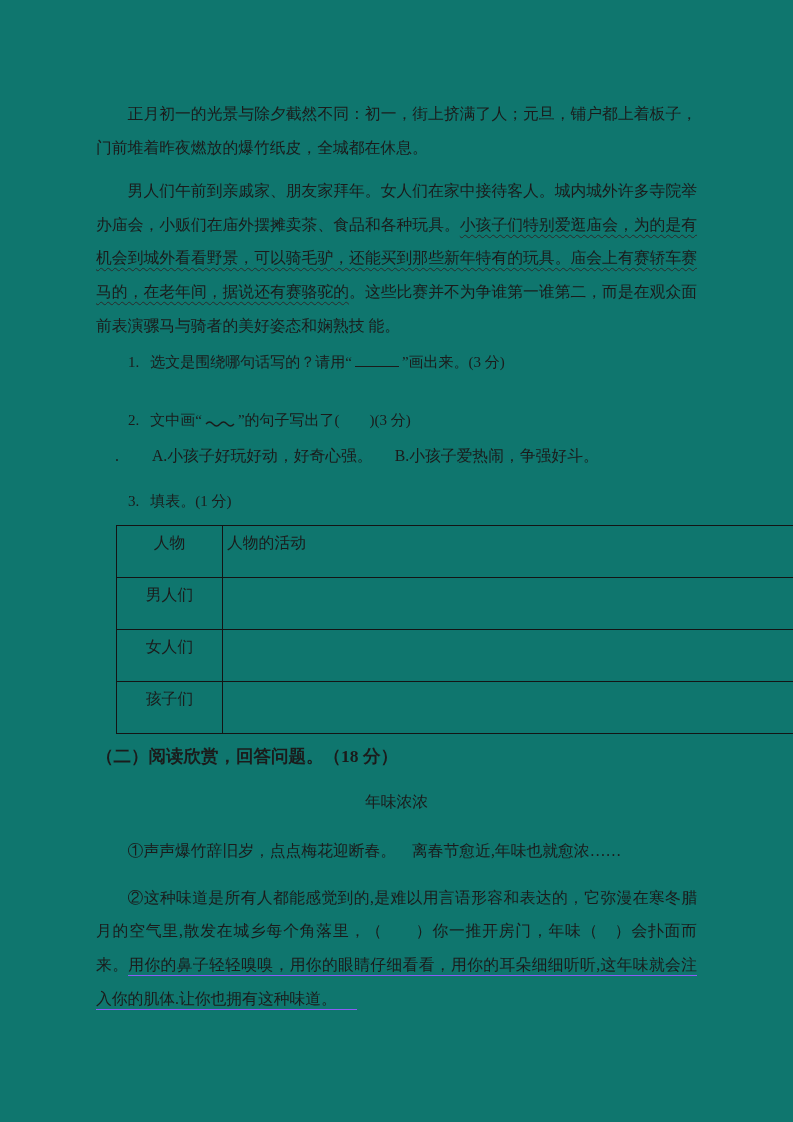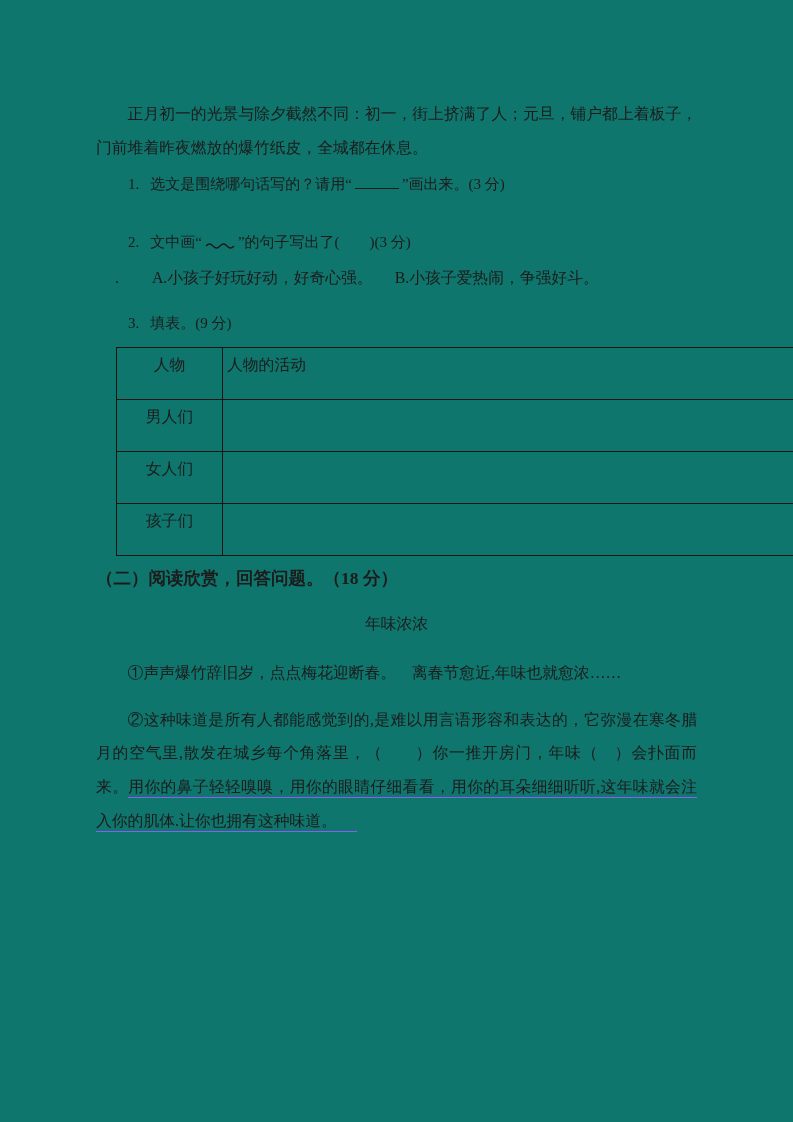--- a/index.html
+++ b/index.html
@@ -102,30 +102,31 @@
   .pB { margin-top: 13px; }
 </style>
 </head>
 <body>
 
 <div class="page">
   <div class="content">
 
     <p class="para indent p1">正月初一的光景与除夕截然不同：初一，街上挤满了人；元旦，铺户都上着板子，门前堆着昨夜燃放的爆竹纸皮，全城都在休息。</p>
 
+    <p class="para indent p2"><span>男人们午前到亲戚家、朋友家拜年。女人们在家中接待客人。城内城外许多寺院举办庙会，小贩们在庙外摆摊卖茶、食品和各种玩具。</span><span class="wavy">小孩子们特别爱逛庙会，为的是有机会到城外看看野景，可以骑毛驴，还能买到那些新年特有的玩具。庙会上有赛轿车赛马的，在老年间，据说还有赛骆驼的</span><span>。这些比赛并不为争谁第一谁第二，而是在观众面前表演骡马与骑者的美好姿态和娴熟技 能。</span></p>
 
     <div class="question q1"><span class="qnum">1.</span><span>选文是围绕哪句话写的？请用“</span><span class="blank"></span><span>”画出来。(3 分)</span></div>
 
     <div class="question q2"><span class="qnum">2.</span><span>文中画“</span><span class="wavy-glyph"><svg width="30" height="12" viewBox="0 0 30 12" xmlns="http://www.w3.org/2000/svg">
             <path d="M1 8 Q 4.5 4, 8 8 T 15 8 T 22 8 T 29 8" fill="none" stroke="#1b1b1b" stroke-width="1.3"></path>
           </svg></span><span>”的句子写出了(　　)(3 分)</span></div>
 
     <div class="options"><span>.</span><span class="opt-a">A.小孩子好玩好动，好奇心强。</span><span class="opt-b">B.小孩子爱热闹，争强好斗。</span></div>
 
-    <div class="question q3"><span class="qnum">3.</span><span>填表。(9 分)</span></div>
+    <div class="question q3"><span class="qnum">3.</span><span>填表。(1 分)</span></div>
 
     <table class="fill-table">
       <tbody>
         <tr>
           <td class="col-person">人物</td>
           <td class="head-activity">人物的活动</td>
         </tr>
         <tr>
           <td class="col-person">男人们</td>
           <td></td>

